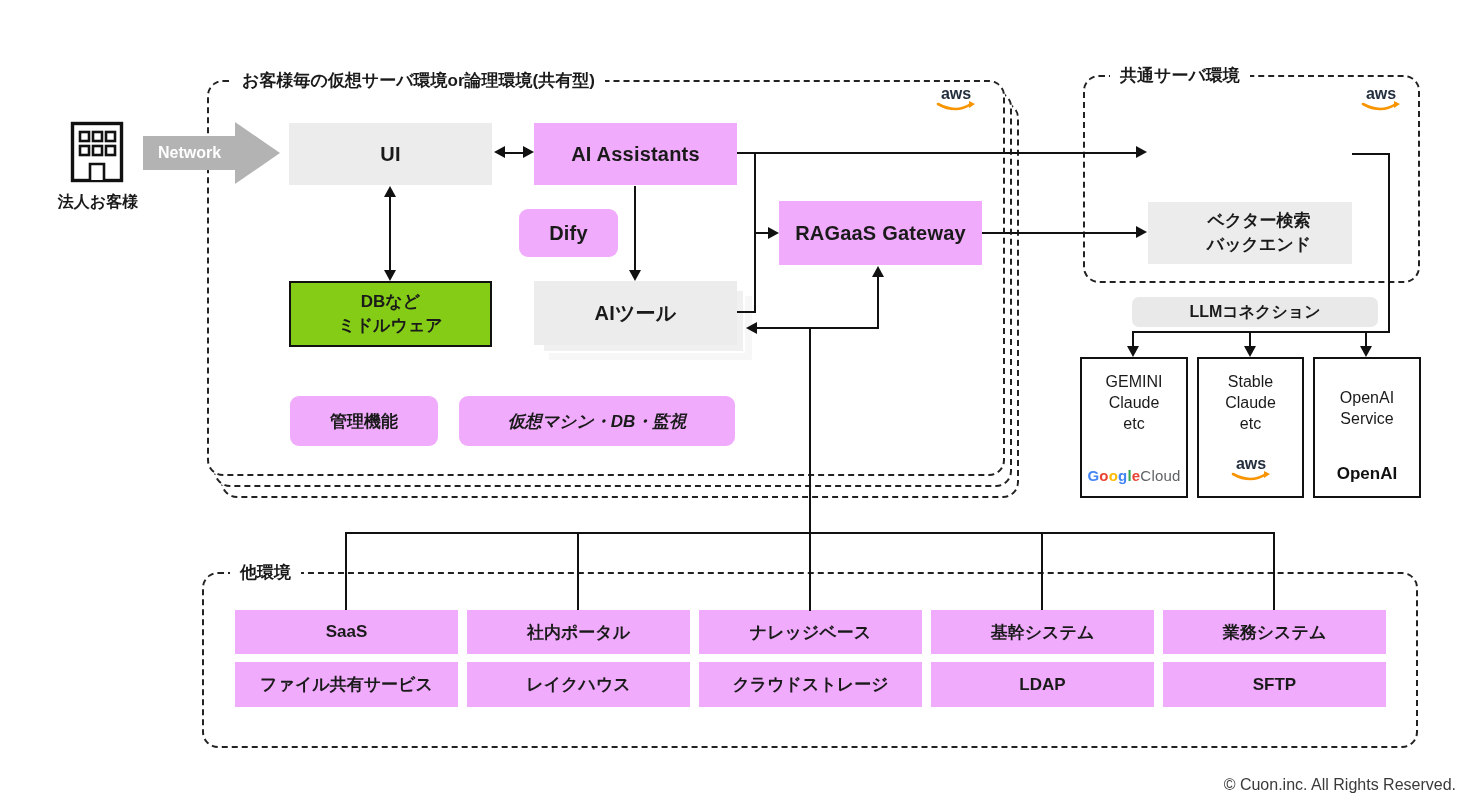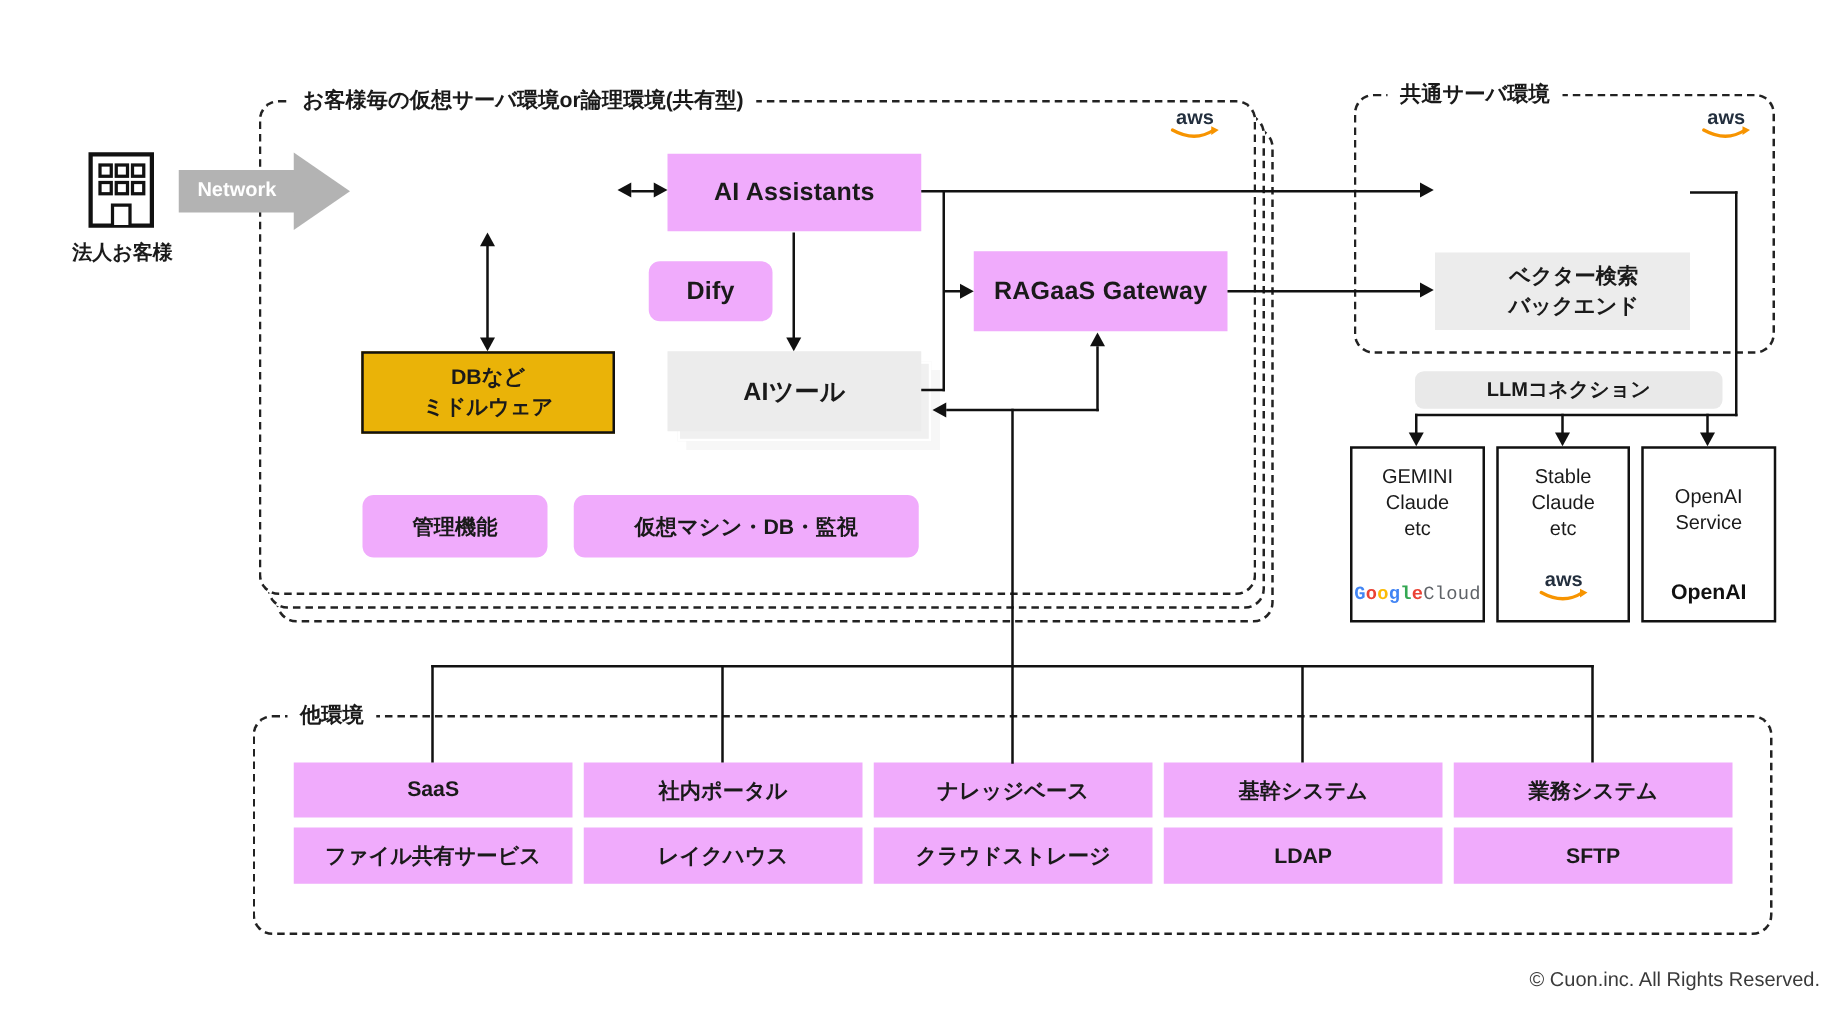--- a/index.html
+++ b/index.html
@@ -4,21 +4,21 @@
 <style>
   html,body{margin:0;padding:0;background:#fff;}
   .canvas{position:relative;width:1472px;height:811px;background:#fff;overflow:hidden;
           font-family:"Liberation Sans","DejaVu Sans",sans-serif;color:#1a1a1a;}
 
   
   .box{position:absolute;display:flex;align-items:center;justify-content:center;
        text-align:center;box-sizing:border-box;z-index:3;}
   .g-dark{background:#f0abfc;}
   .g-light{background:#ececec;}
-  .bordered{background:#eab308;border:2px solid #111;}
+  .bordered{background:#84cc16;border:2px solid #111;}
   .rounded{border-radius:9px;}
   .lbl-en{font-size:20px;font-weight:600;letter-spacing:.2px;}
   .lbl-jp{font-size:17px;font-weight:bold;}
   .pre{white-space:pre-line;line-height:24px;}
 
   
   .ghost{position:absolute;box-sizing:border-box;z-index:2;}
   .ghost.dash{border:2px dashed #222;border-radius:16px;background:#fff;z-index:0;}
 
   
@@ -46,21 +46,21 @@
             border-top:31px solid transparent;border-bottom:31px solid transparent;
             border-left:45px solid #b3b3b3;}
 
   
   .prov{position:absolute;top:357px;height:141px;background:#fff;border:2px solid #111;
         box-sizing:border-box;display:flex;flex-direction:column;align-items:center;
         padding-top:12px;z-index:3;}
   .prov.late{padding-top:28px;}
   .prov .pline{font-size:16px;font-weight:normal;line-height:21px;text-align:center;}
   .prov .plogo{margin-top:auto;margin-bottom:12px;display:flex;align-items:center;}
-  .glogo{font-size:15px;font-weight:bold;letter-spacing:.2px;font-family:Liberation Mono, monospace;}
+  .glogo{font-size:15px;font-weight:bold;letter-spacing:.2px;}
   .gcloud{font-weight:normal;margin-left:0;text-align:right;}
   .openai-word{font-size:17px;font-weight:bold;color:#111;}
 
   .llm-pill{position:absolute;left:1132px;top:297px;width:246px;height:30px;background:#e9e9e9;
             border-radius:7px;display:flex;align-items:center;justify-content:center;
             font-size:16px;font-weight:bold;z-index:3;}
 
   .footer{position:absolute;right:16px;top:776px;font-size:16px;color:#3a3a3a;z-index:3;}
 
   .awslogo{position:absolute;z-index:3;}
@@ -91,31 +91,32 @@
   <div class="ghost dash" style="left:214px;top:91px;width:798px;height:396px;"></div>
   <div class="dashed" style="left:207px;top:80px;width:798px;height:396px;"></div>
   <div class="env-title" style="left:232px;top:80px;">お客様毎の仮想サーバ環境or論理環境(共有型)</div>
 
   <svg class="awslogo" style="left:933px;top:84px;" width="46" height="30" viewBox="0 0 46 30">
     <text x="23" y="15" text-anchor="middle" font-size="16" font-weight="bold" fill="#232f3e">aws</text>
     <path d="M5 20 Q 23 30 38 20" fill="none" stroke="#f79400" stroke-width="2.6" stroke-linecap="round"></path>
     <path d="M36 17 L42 20 L36 24 Z" fill="#f79400"></path>
   </svg>
 
+  <div class="box g-light lbl-en" style="left:289px;top:123px;width:203px;height:62px;">UI</div>
   <div class="box g-dark lbl-en" style="left:534px;top:123px;width:203px;height:62px;">AI Assistants</div>
   <div class="box g-dark rounded lbl-en" style="left:519px;top:209px;width:99px;height:48px;">Dify</div>
   <div class="box bordered lbl-jp pre" style="left:289px;top:281px;width:203px;height:66px;">DBなど
 ミドルウェア</div>
 
   <div class="ghost" style="left:549px;top:296px;width:203px;height:64px;background:#f7f7f7;"></div>
   <div class="ghost" style="left:542px;top:289px;width:203px;height:64px;background:#f0f0f0;border:2px solid #fff;"></div>
   <div class="box g-light lbl-en" style="left:534px;top:281px;width:203px;height:64px;">AIツール</div>
 
   <div class="box g-dark rounded lbl-jp" style="left:290px;top:396px;width:148px;height:50px;">管理機能</div>
-  <div class="box g-dark rounded lbl-jp" style="left:459px;top:396px;width:276px;height:50px;">仮想マシン・DB・監視</div>
+  <div class="box g-dark rounded lbl-jp" style="left:459px;top:396px;width:276px;height:50px;font-style:italic;">仮想マシン・DB・監視</div>
   <div class="box g-dark lbl-en" style="left:779px;top:201px;width:203px;height:64px;">RAGaaS Gateway</div>
 
   <div class="dashed" style="left:1083px;top:75px;width:337px;height:208px;"></div>
   <div class="env-title" style="left:1110px;top:75px;">共通サーバ環境</div>
   <svg class="awslogo" style="left:1358px;top:84px;" width="46" height="30" viewBox="0 0 46 30">
     <text x="23" y="15" text-anchor="middle" font-size="16" font-weight="bold" fill="#232f3e">aws</text>
     <path d="M5 20 Q 23 30 38 20" fill="none" stroke="#f79400" stroke-width="2.6" stroke-linecap="round"></path>
     <path d="M36 17 L42 20 L36 24 Z" fill="#f79400"></path>
   </svg>
   <div class="box g-light lbl-jp pre" style="left:1148px;top:202px;width:204px;height:62px;padding-left:18px;">ベクター検索

